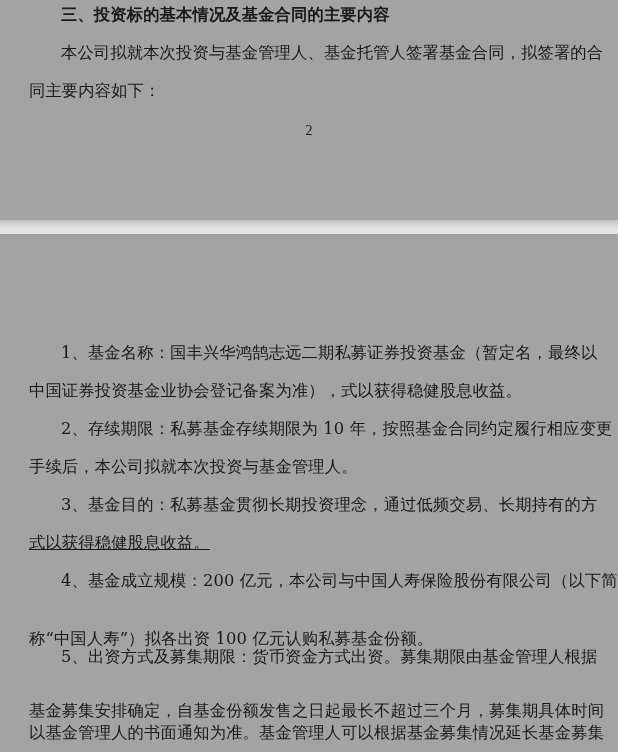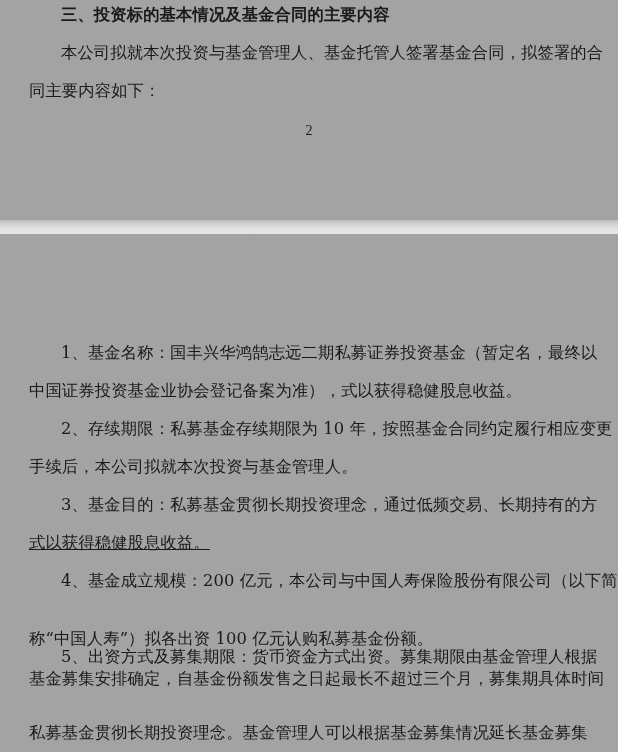--- a/index.html
+++ b/index.html
@@ -53,17 +53,17 @@
   <div>
     <div class="line indent" style="top:495px;">3、基金目的：私募基金贯彻长期投资理念，通过低频交易、长期持有的方</div>
     <div class="line" style="top:533px;text-decoration:underline;">式以获得稳健股息收益。</div>
   </div>
   <div>
     <div class="line indent" style="top:571px;">4、基金成立规模：200 亿元，本公司与中国人寿保险股份有限公司（以下简</div>
     <div class="line" style="top:609px;margin-top:20px;">称“中国人寿”）拟各出资 100 亿元认购私募基金份额。</div>
   </div>
   <div>
     <div class="line indent" style="top:647px;">5、出资方式及募集期限：货币资金方式出资。募集期限由基金管理人根据</div>
-    <div class="line" style="top:669px;">基金募集安排确定，自基金份额发售之日起最长不超过三个月，募集期具体时间</div>
-    <div class="line" style="top:723px;">私募基金贯彻长期投资理念。基金管理人可以根据基金募集情况延长基金募集</div>
+    <div class="line" style="top:701px;">基金募集安排确定，自基金份额发售之日起最长不超过三个月，募集期具体时间</div>
+    <div class="line" style="top:723px;">以基金管理人的书面通知为准。基金管理人可以根据基金募集情况延长基金募集</div>
 
   </div>
 </div>
 
 </body></html>

